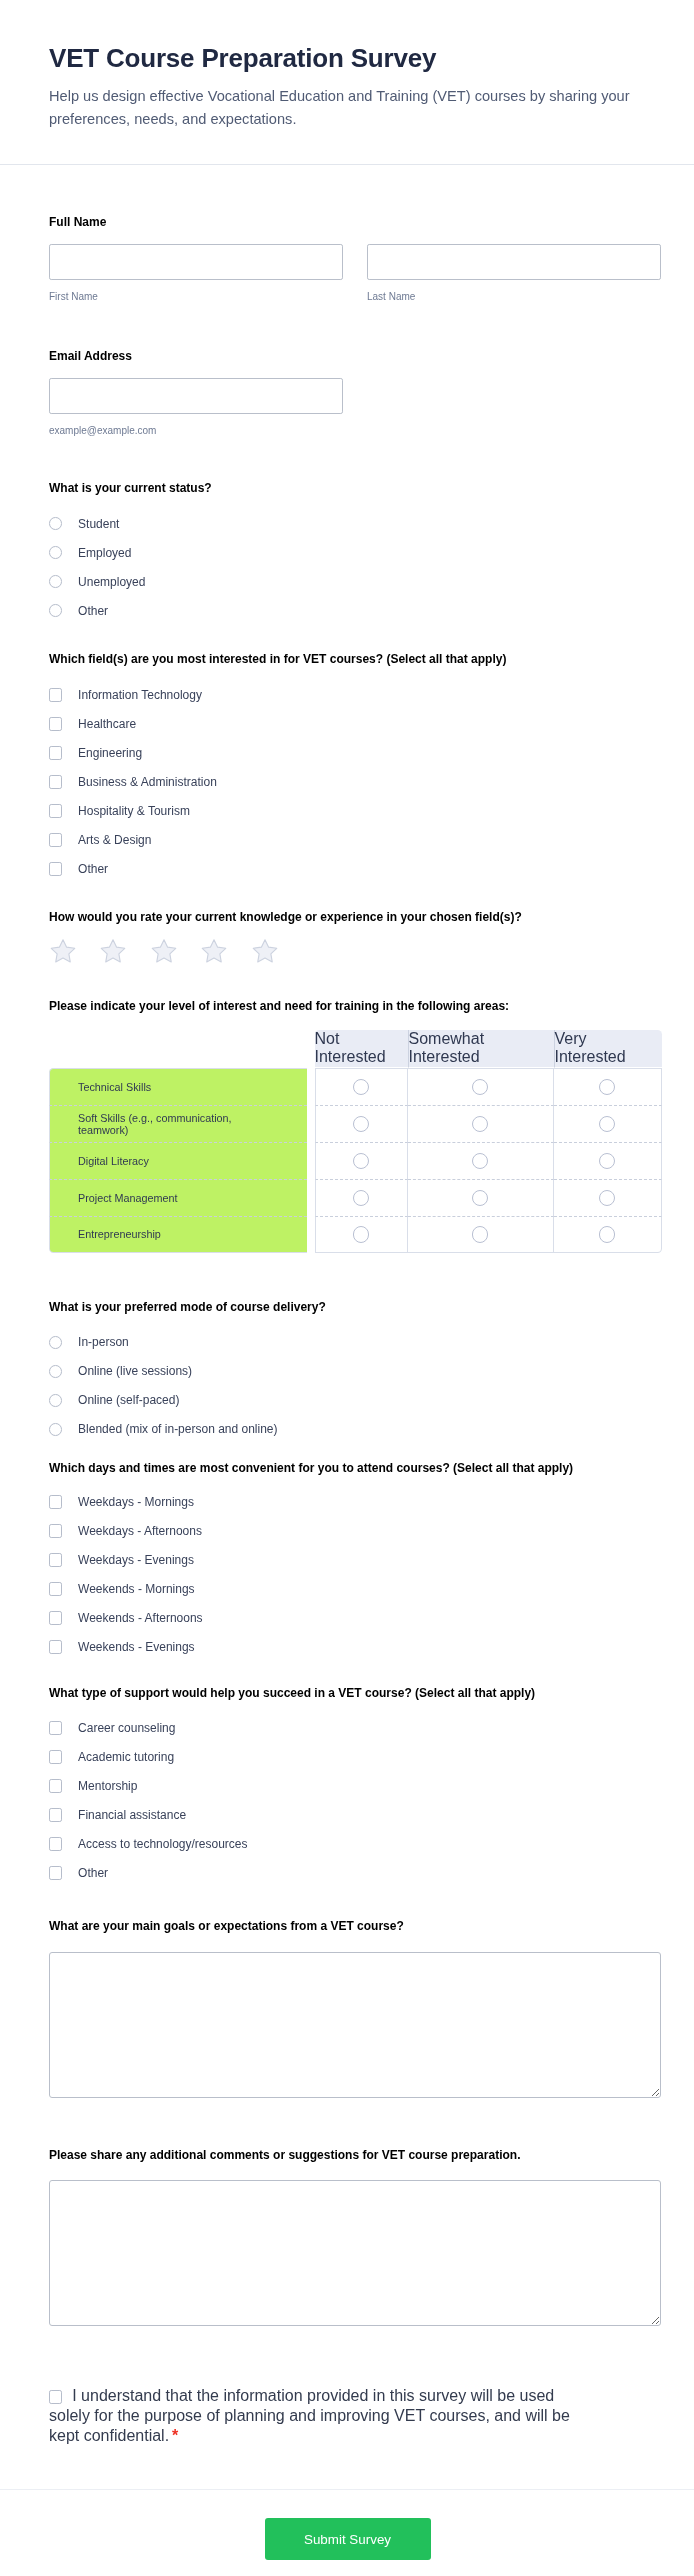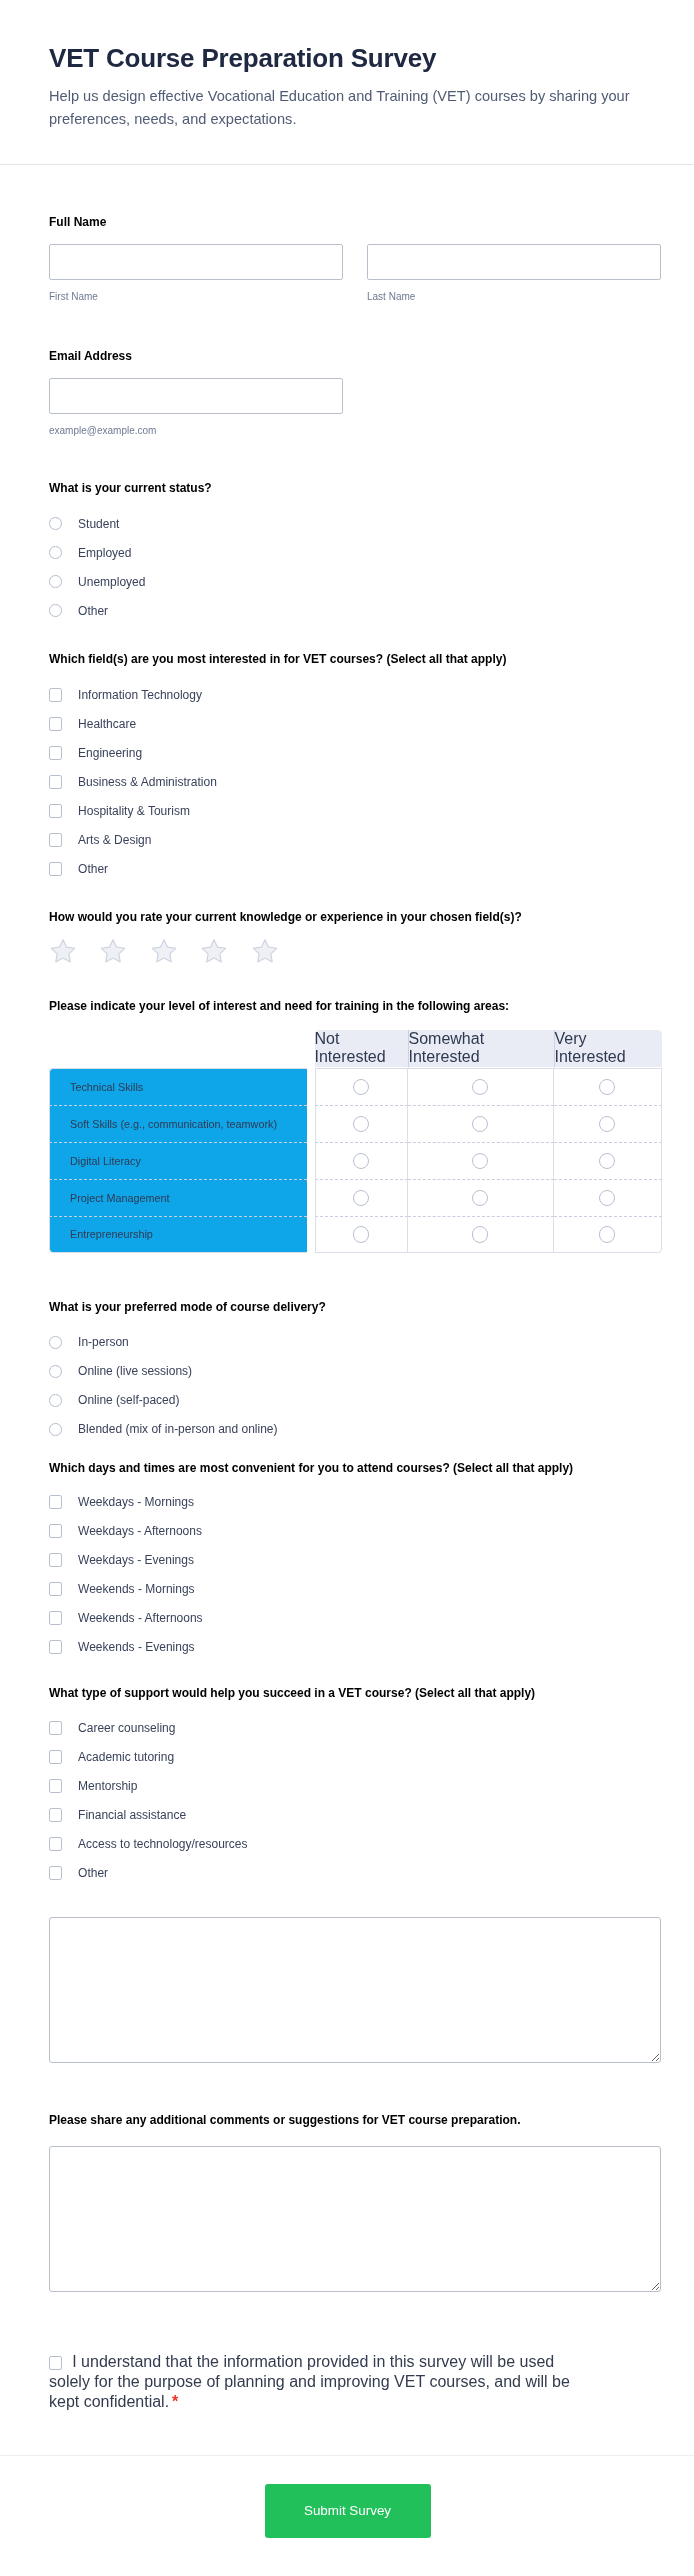--- a/index.html
+++ b/index.html
@@ -41,22 +41,22 @@
   
   .matrix { margin-top: 13.4px; display: grid;
     grid-template-columns: 258px 7.5px 93px 146px 108px;
     grid-template-rows: 38px 37px 37px 37px 37px 37px; }
   .mx-spacer { grid-column: 1 / 3; background: transparent; }
   .mx-head { background: #e9ecf5; border-bottom: 1.5px solid #fff; display: flex; align-items: center;
              justify-content: center; font-size: 16px; color: #2f3850; }
   .mx-head.bl { border-left: 0.7px solid #ccd2e0; }
   .mx-head.firsthead { border-radius: 4.5px 0 0 0; }
   .mx-head.lasthead { border-radius: 0 4.5px 0 0; }
-  .mx-label { background: #0ea5e9; border-left: 0.7px solid #d9dee9; display: flex; align-items: center;
-              padding: 0 20px; font-size: 10.8px; color: #303a52; }
+  .mx-label { background: #bef264; border-left: 0.7px solid #d9dee9; display: flex; align-items: center;
+              padding: 0 28px; font-size: 10.8px; color: #303a52; }
   .mx-gut { background: #fff; }
   .mx-cell { background: #fff; border-right: 0.7px solid #d9dee9; display: flex; align-items: center; justify-content: center; }
   .mx-cell.firstcol { border-left: 0.7px solid #d9dee9; }
   .frow { border-top: 0.7px solid #d9dee9; }
   .rt { border-top: 0.7px dashed #c9cfdc; }
   .rb { border-bottom: 0.7px solid #d9dee9; }
   .mx-label.frow { border-radius: 4.5px 0 0 0; }
   .mx-label.rb { border-radius: 0 0 0 4.5px; }
   .mx-cell.lastcol.rb { border-radius: 0 0 4.5px 0; }
   .mradio { width: 16.4px; height: 16.4px; border: 0.7px solid #b9c0d2; border-radius: 50%; background: #fff; }
@@ -65,21 +65,21 @@
   textarea.ta { margin-top: 15px; width: 612px; height: 146px; border: 0.7px solid #b9bfca; border-radius: 3px;
     font-family: inherit; font-size: 12px; color: #2b3345; padding: 7.5px 9px; resize: both; display: block; }
 
   
   .consent { margin-top: 60px; font-size: 16px; line-height: 20px; color: #333b4e; max-width: 575px; }
   .consent .check { display: inline-block; vertical-align: -3px; margin-right: 10.5px; }
   .req { color: #ee3124; font-weight: bold; margin-left: 3px; }
 
   
   .submit-wrap { margin-top: 28px; width: 695px; margin-left: -49px; text-align: center; padding-bottom: 40px; }
-  .submit-btn { width: 166px; height: 54px; background: #22c05b; color: #fff; border: none; border-radius: 3px;
+  .submit-btn { width: 166px; height: 42px; background: #22c05b; color: #fff; border: none; border-radius: 3px;
     font-family: inherit; font-size: 13.4px; cursor: pointer; }
 
   
   .mt33 { margin-top: 25px; } .mt20 { margin-top: 15px; }
   .mt30 { margin-top: 22.4px; } .mt40 { margin-top: 30px; } .mt44 { margin-top: 33px; } .mt57 { margin-top: 43px; } .mt58 { margin-top: 43px; }
   .mt60 { margin-top: 45px; } .mt64 { margin-top: 48px; } .mt66 { margin-top: 25px; }
 </style>
 </head>
 <body>
 
@@ -342,20 +342,21 @@
         <span>Access to technology/resources</span>
       </div>
       <div class="opt">
         <span class="check"></span>
         <span>Other</span>
       </div>
     </div>
   </div>
 
   <div class="mt40">
+    <div class="q">What are your main goals or expectations from a VET course?</div>
     <textarea class="ta" style=""></textarea>
   </div>
 
   <div class="mt64">
     <div class="q">Please share any additional comments or suggestions for VET course preparation.</div>
     <textarea class="ta" style=""></textarea>
   </div>
 
   <p class="consent"><span class="check"></span><span>I understand that the information provided in this survey will be used</span><br><span>solely for the purpose of planning and improving VET courses, and will be</span><br><span>kept confidential.</span><span class="req">*</span></p>
 

